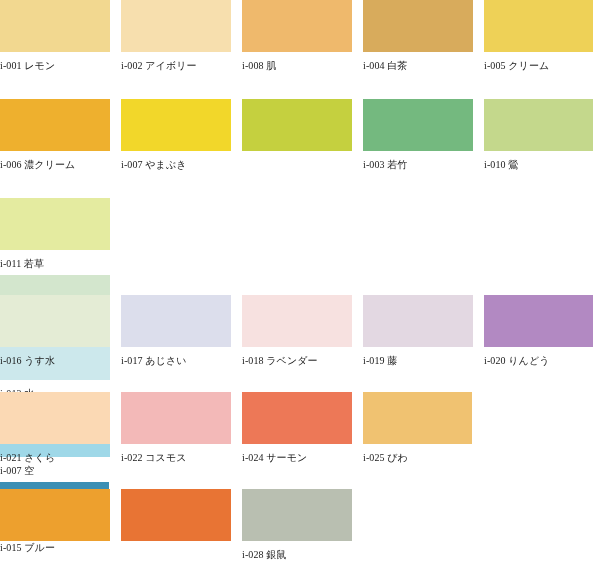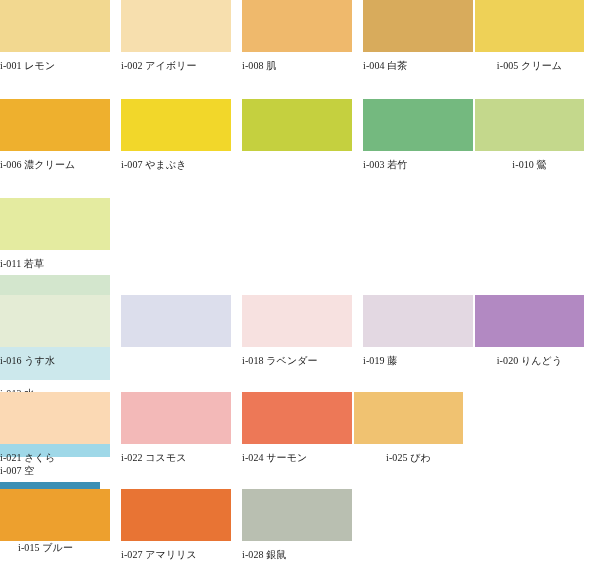--- a/index.html
+++ b/index.html
@@ -24,21 +24,20 @@
   .swatch-cell {
     width: 110px;
     margin-right: 11px;
     margin-bottom: 1px;
     display: flex;
     flex-direction: column;
   }
   .swatch-cell.col-last {
     margin-right: 16px;
     width: 91px;
-    align-items: center;
   }
 
   .swatch-chip {
     width: 110px;
     height: 52px;
     display: block;
   }
   .swatch-cell.col-last .swatch-chip {
     width: 109px;
   }
@@ -141,20 +140,21 @@
         <div class="swatch-label">i-015 ブルー</div>
       </div>
     </div>
     <div class="row-block r3">
       <div class="swatch-cell">
         <div class="swatch-chip" style="background-color: rgb(228, 236, 213);"></div>
         <div class="swatch-label">i-016 うす水</div>
       </div>
       <div class="swatch-cell">
         <div class="swatch-chip" style="background-color: rgb(220, 222, 236);"></div>
+        <div class="swatch-label">i-017 あじさい</div>
       </div>
       <div class="swatch-cell">
         <div class="swatch-chip" style="background-color: rgb(247, 225, 224);"></div>
         <div class="swatch-label">i-018 ラベンダー</div>
       </div>
       <div class="swatch-cell">
         <div class="swatch-chip" style="background-color: rgb(227, 216, 226);"></div>
         <div class="swatch-label">i-019 藤</div>
       </div>
       <div class="swatch-cell col-last">
@@ -179,20 +179,19 @@
         <div class="swatch-chip" style="background-color: rgb(240, 194, 113);"></div>
         <div class="swatch-label">i-025 びわ</div>
       </div>
     </div>
     <div class="row-block r5">
       <div class="swatch-cell">
         <div class="swatch-chip" style="background-color: rgb(237, 160, 46);"></div>
       </div>
       <div class="swatch-cell">
         <div class="swatch-chip" style="background-color: rgb(232, 116, 52);"></div>
-        <div class="swatch-label">i-027 アマリリス</div>
       </div>
       <div class="swatch-cell">
         <div class="swatch-chip" style="background-color: rgb(185, 191, 177);"></div>
         <div class="swatch-label">i-028 銀鼠</div>
       </div>
     </div>
   </div>
 
 </body></html>

